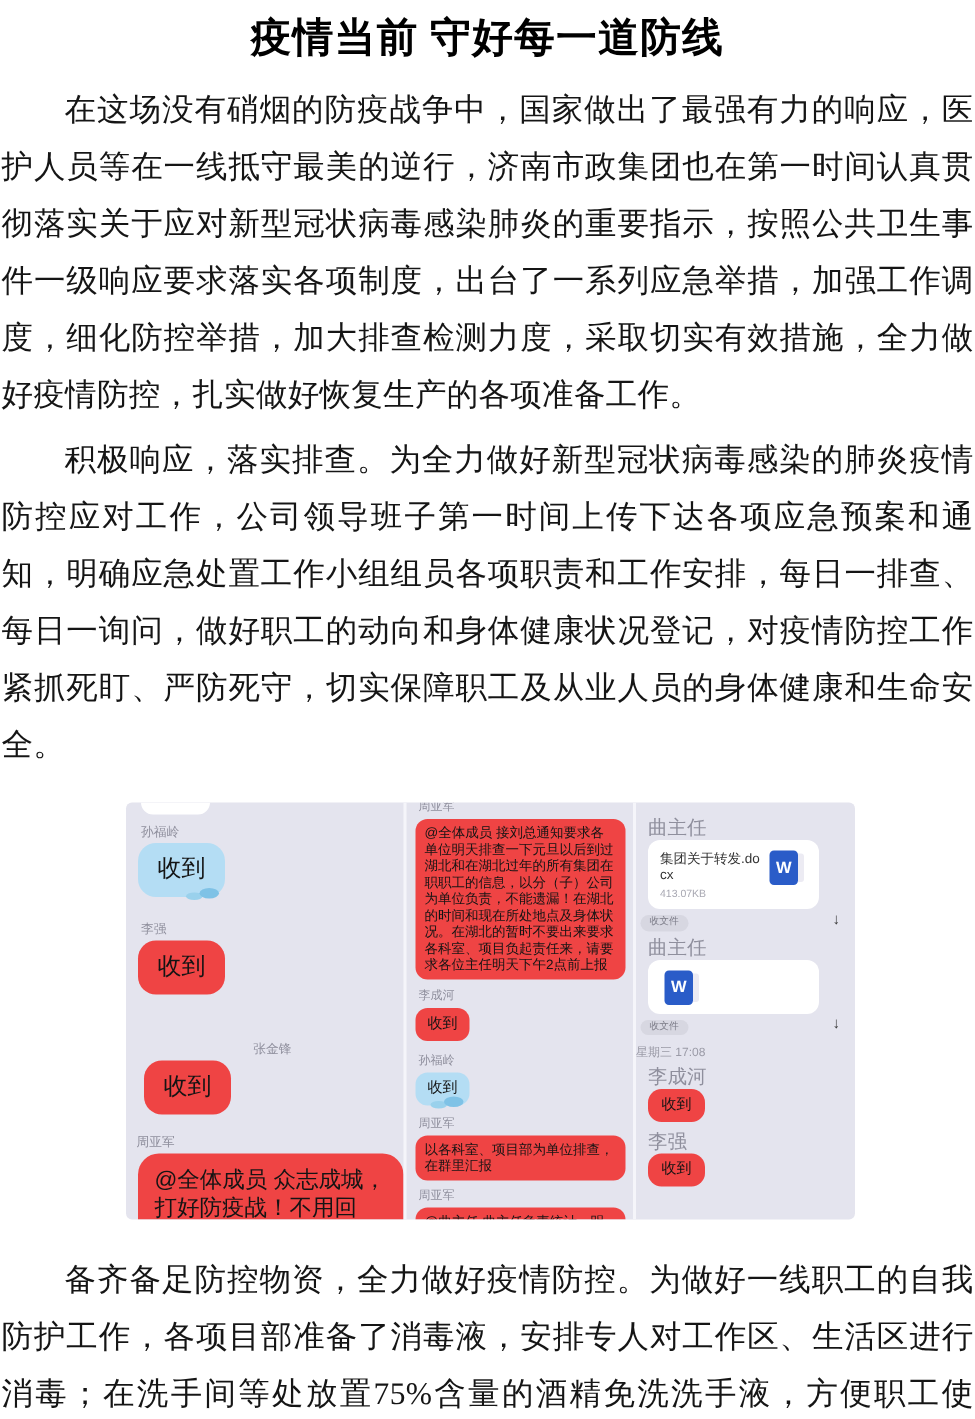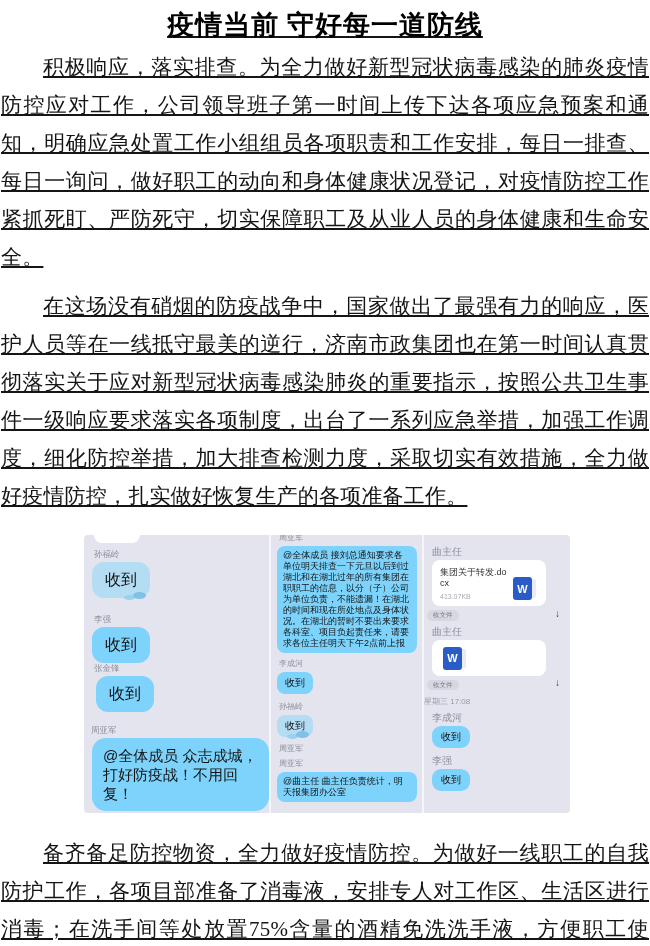--- a/index.html
+++ b/index.html
@@ -1,78 +1,78 @@
 <!DOCTYPE html>
 <html><head>
 <meta charset="utf-8">
 <style>
   html,body{margin:0;padding:0;background:#ffffff;}
   .page{position:relative;width:650px;height:946px;overflow:hidden;background:#fff;
-        font-family:"Liberation Serif","DejaVu Serif",serif;color:#151515;text-decoration:underline;}
+        font-family:"Liberation Serif","DejaVu Serif",serif;color:#151515;}
   .title{margin:7px 0 0;text-align:center;font-size:27px;font-weight:700;letter-spacing:1px;color:#000;}
   .para{margin:0;padding:0 1px;font-size:21px;line-height:38px;text-align:justify;
         text-indent:2em;letter-spacing:.2px;word-break:break-all;}
   .p1{margin-top:11px;}
   .p2{margin-top:5px;}
   .p3{margin-top:21px;}
 
   
   .chat-img{position:relative;width:486px;height:278px;margin:20px 0 0 84px;background:#e4e4ee;
             border-radius:4px;overflow:hidden;font-family:"Liberation Sans","DejaVu Sans",sans-serif;color:#1c1c1c;}
   .sep{position:absolute;top:0;bottom:0;width:2px;background:#f5f5fa;}
   .sep1{left:185px;} .sep2{left:338px;}
   .col{position:absolute;top:0;bottom:0;overflow:hidden;}
   .col1{left:0;width:185px;}
   .col2{left:187px;width:151px;}
   .col3{left:340px;width:146px;}
   .sender{font-size:8.5px;color:#8f8f9d;margin:0 0 0 10px;line-height:10px;}
-  .bubble{width:fit-content;max-width:165px;background:#7dd3fc;border-radius:12px;
+  .bubble{width:fit-content;max-width:165px;background:#ef4444;border-radius:12px;
           padding:8px 13px;margin:3px 0 0 8px;font-size:16px;line-height:20px;color:#141414;}
   .blue{background:#b4ddf4;position:relative;}
   .blue::after{content:"";position:absolute;right:4px;bottom:-1px;width:13px;height:7px;background:#7fc2e6;
                border-radius:50%;box-shadow:-10px 2px 0 -1px #9ad1ec;}
   .partial{position:absolute;top:-8px;left:10px;width:46px;height:16px;background:#fff;border-radius:8px;}
 
-  .col1 .m1{margin-top:14px;} .col1 .m2{margin-top:16px;} .col1 .m3{margin-top:0;} .col1 .m4{margin-top:13px;}
+  .col1 .m1{margin-top:14px;} .col1 .m2{margin-top:16px;} .col1 .m3{margin-top:31px;text-align:center;} .col1 .m4{margin-top:13px;}
   .col1 .m3 .bubble{margin-left:12px;}
   .col1 .m4 .sender{margin-left:7px;}
   .col1 .m4 .bubble{font-size:15px;line-height:19px;border-radius:14px;padding:8px 11px;max-width:160px;}
 
   .col2 .sender{font-size:8px;margin-left:8px;}
   .col2 .bubble{font-size:9px;line-height:11px;padding:4px 6px;margin-left:6px;border-radius:8px;max-width:128px;}
   .col2 .short{font-size:10px;line-height:12px;padding:5px 8px;}
   .col2 .m1{margin-top:-2px;} .col2 .m2{margin-top:6px;} .col2 .m3{margin-top:8px;}
   .col2 .m4{margin-top:7px;} .col2 .m5{margin-top:5px;}
 
-  .col3 .sender{font-size:10px;margin-left:8px;}
+  .col3 .sender{font-size:13px;margin-left:8px;}
   .col3 .m1{margin-top:12px;} .col3 .m2{margin-top:6px;}
   .col3 .m3{margin-top:6px;} .col3 .m4{margin-top:8px;}
   .filemsg{position:relative;}
-  .file-card{display:flex;align-items:flex-end;width:100px;background:#fff;border-radius:8px;
+  .file-card{display:flex;align-items:flex-start;width:100px;background:#fff;border-radius:8px;
              padding:7px 6px 6px 8px;margin:3px 4px 0 8px;}
   .file-name{font-size:9px;line-height:11px;color:#333;width:70px;word-break:break-all;}
   .file-size{font-size:7px;color:#a8a8b2;margin-top:4px;}
   .w-icon{flex:none;width:19px;height:23px;background:#2a5cc8;border-radius:3px;color:#fff;font-weight:bold;
           font-size:11px;display:flex;align-items:center;justify-content:center;margin-left:3px;position:relative;}
   .w-icon::after{content:"";position:absolute;right:-4px;top:2px;width:4px;height:19px;background:#ecebf3;border-radius:0 2px 2px 0;}
   .dl{position:absolute;right:10px;bottom:2px;font-size:10px;color:#3a3a3a;font-weight:bold;}
   .pill{width:fit-content;background:#d7d7e1;color:#7c7c88;font-size:6.5px;line-height:1;
         padding:2px 6px;border-radius:6px;margin:4px 0 0 3px;}
   .timestamp{text-align:left;font-size:8px;color:#9a9aa6;margin-top:6px;}
   .col3 .bubble{font-size:10px;line-height:12px;padding:5px 9px;border-radius:9px;}
 </style>
 </head>
 <body>
 
 <div class="page">
 
   <h1 class="title">疫情当前 守好每一道防线</h1>
 
+  <p class="para p1">在这场没有硝烟的防疫战争中，国家做出了最强有力的响应，医护人员等在一线抵守最美的逆行，济南市政集团也在第一时间认真贯彻落实关于应对新型冠状病毒感染肺炎的重要指示，按照公共卫生事件一级响应要求落实各项制度，出台了一系列应急举措，加强工作调度，细化防控举措，加大排查检测力度，采取切实有效措施，全力做好疫情防控，扎实做好恢复生产的各项准备工作。</p>
   <p class="para p2">积极响应，落实排查。为全力做好新型冠状病毒感染的肺炎疫情防控应对工作，公司领导班子第一时间上传下达各项应急预案和通知，明确应急处置工作小组组员各项职责和工作安排，每日一排查、每日一询问，做好职工的动向和身体健康状况登记，对疫情防控工作紧抓死盯、严防死守，切实保障职工及从业人员的身体健康和生命安全。</p>
-  <p class="para p1">在这场没有硝烟的防疫战争中，国家做出了最强有力的响应，医护人员等在一线抵守最美的逆行，济南市政集团也在第一时间认真贯彻落实关于应对新型冠状病毒感染肺炎的重要指示，按照公共卫生事件一级响应要求落实各项制度，出台了一系列应急举措，加强工作调度，细化防控举措，加大排查检测力度，采取切实有效措施，全力做好疫情防控，扎实做好恢复生产的各项准备工作。</p>
 
   <div class="chat-img">
     <div class="sep sep1"></div>
     <div class="sep sep2"></div>
 
     <div class="col col1">
       <div class="partial"></div>
       <div class="msg m1">
         <div class="sender">孙福岭</div>
         <div class="bubble blue">收到</div>
@@ -99,20 +99,21 @@
       <div class="msg m2">
         <div class="sender">李成河</div>
         <div class="bubble short">收到</div>
       </div>
       <div class="msg m3">
         <div class="sender">孙福岭</div>
         <div class="bubble short blue">收到</div>
       </div>
       <div class="msg m4">
         <div class="sender">周亚军</div>
+        <div class="bubble">以各科室、项目部为单位排查，在群里汇报</div>
       </div>
       <div class="msg m5">
         <div class="sender">周亚军</div>
         <div class="bubble">@曲主任 曲主任负责统计，明天报集团办公室</div>
       </div>
     </div>
 
     <div class="col col3">
       <div class="filemsg m1">
         <div class="sender">曲主任</div>

